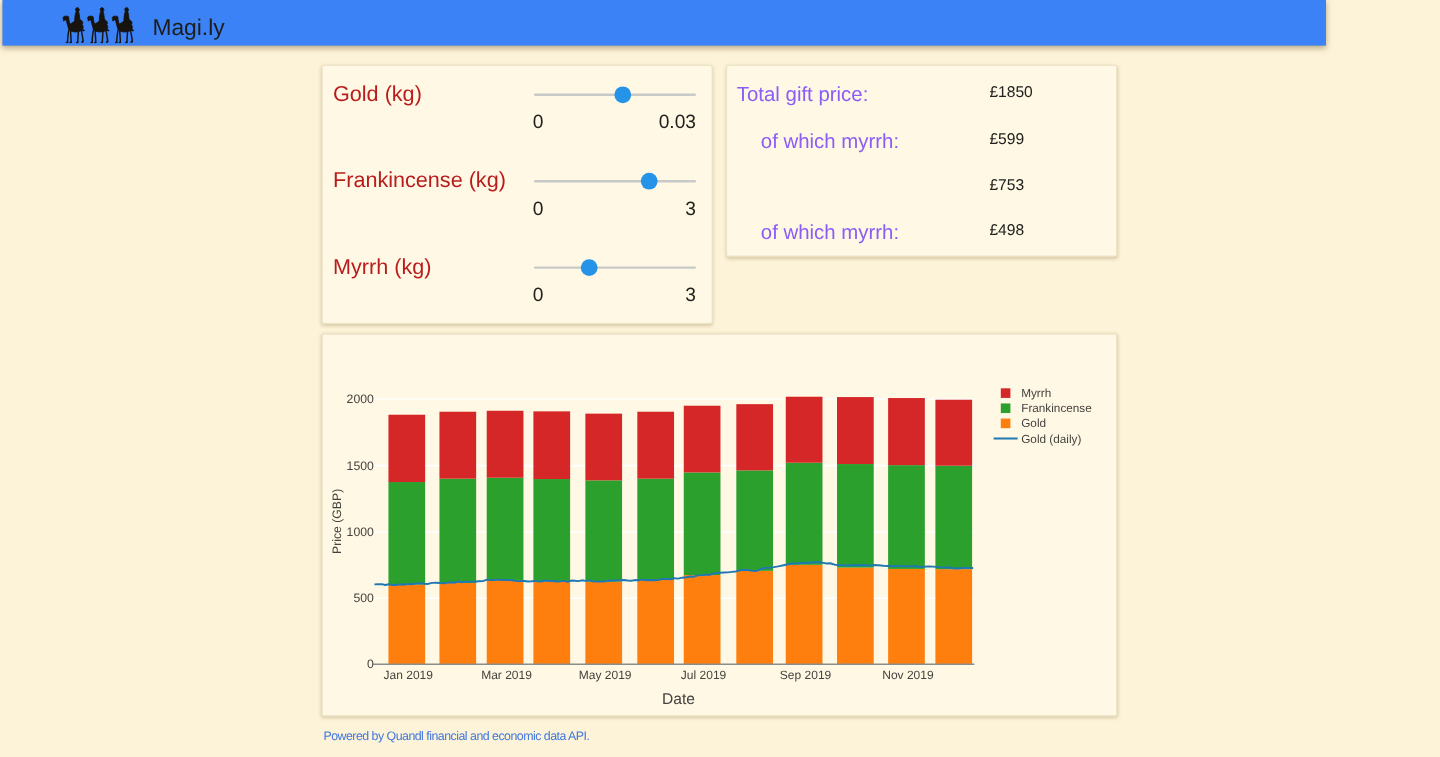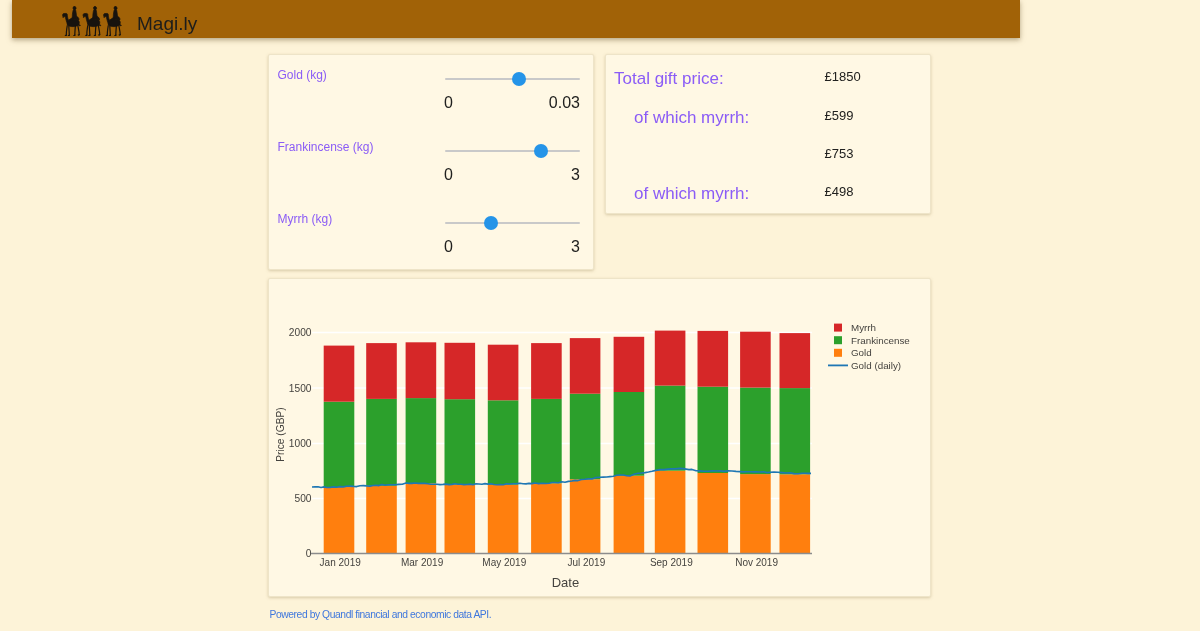--- a/index.html
+++ b/index.html
@@ -1,34 +1,34 @@
 <!DOCTYPE html>
 <html><head>
 <meta charset="utf-8">
 <style>
 * { margin:0; padding:0; box-sizing:border-box; }
 html,body { width:1200px; height:631px; overflow:hidden; }
 body { font-family:"Liberation Sans", sans-serif; background:#fdf3d8; position:relative; }
 #header {
-  position:absolute; left:12px; top:0; width:1008px; height:38px;
-  background:#a16207;
+  position:absolute; left:2px; top:0; width:1103px; height:38px;
+  background:#3b82f6;
   box-shadow:0 2px 5px rgba(120,100,60,0.55);
 }
 #camels { position:absolute; left:48.5px; top:5.6px; }
 #title { position:absolute; left:125px; top:12.5px; font-size:19px; color:#1d1d1b; }
 .panel {
   position:absolute; background:#fff8e4;
   border:1px solid #eee4c8;
   box-shadow:0 1px 3px rgba(150,130,80,0.35);
   border-radius:2px;
 }
 #sliders { left:268px; top:54px; width:326px; height:216px; }
 #prices  { left:605px; top:54px; width:326px; height:160px; }
 #chartpanel { left:268px; top:278px; width:663px; height:319px; }
-.slabel { position:absolute; left:8.5px; font-size:12px; color:#8b5cf6; }
+.slabel { position:absolute; left:8.5px; font-size:18px; color:#b91c1c; }
 .track { position:absolute; left:175.5px; width:135.5px; height:2.6px; background:#c9c9c9; border-radius:2px; }
 .knob { position:absolute; top:-5.8px; width:14px; height:14px; border-radius:50%; background:#2594e8; }
 .snums { position:absolute; left:175px; width:136px; font-size:16px; color:#21211f; }
 .snums .mx { float:right; }
 .prow { position:absolute; font-size:17px;  color:#8b5cf6; }
 .pval { position:absolute; left:218.5px; font-size:13px; color:#21211f; }
 #footer { position:absolute; left:269.5px; top:608.5px; font-size:10.3px; letter-spacing:-0.42px; color:#3f77dd; }
 </style>
 </head>
 <body>

